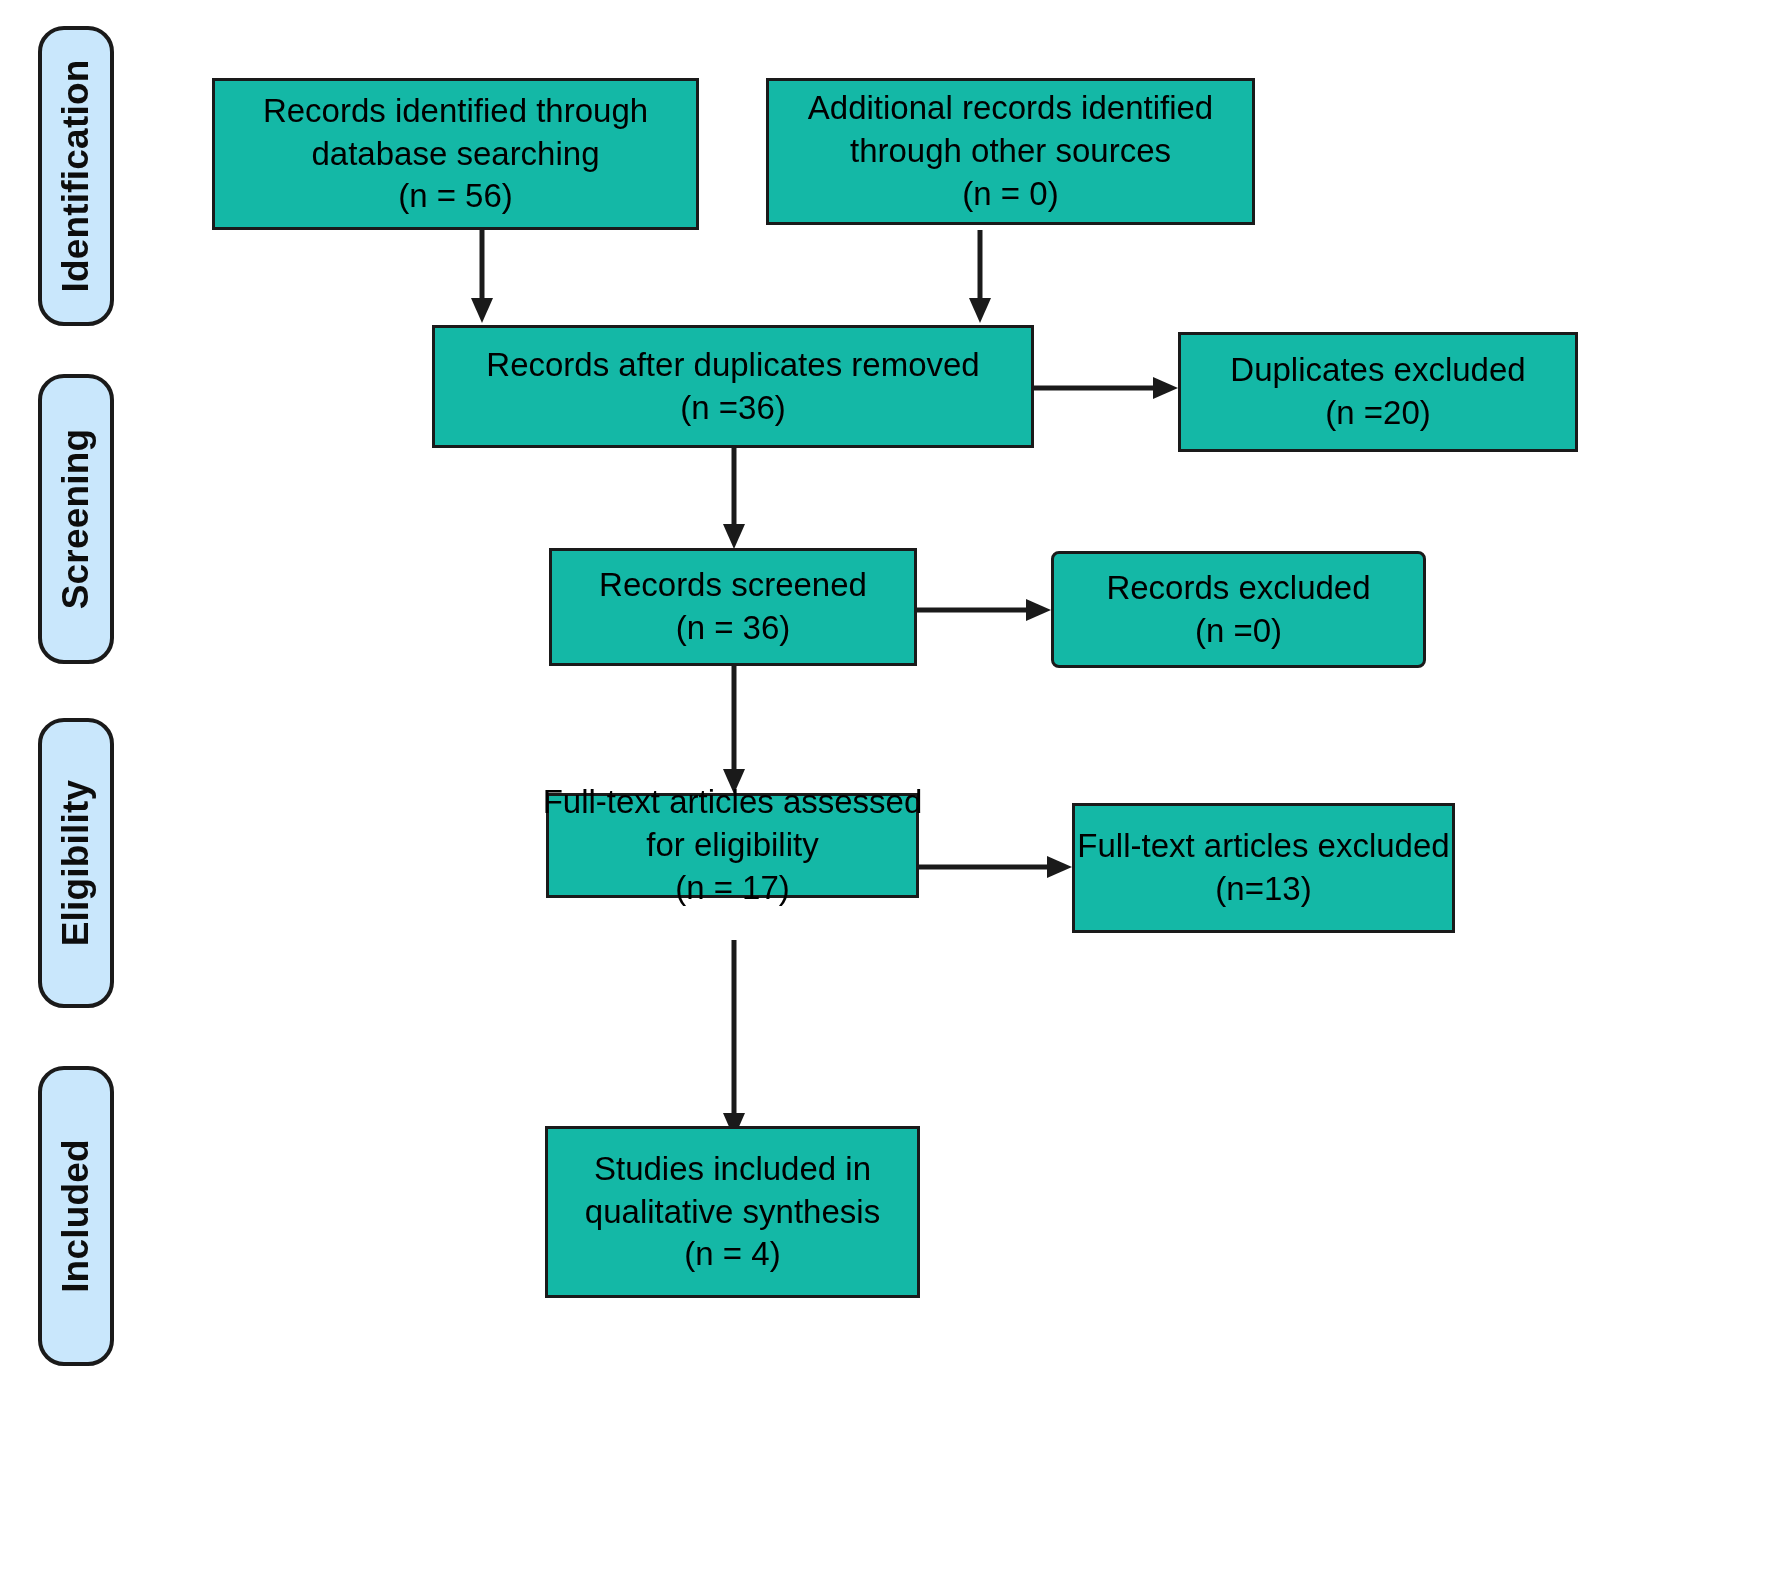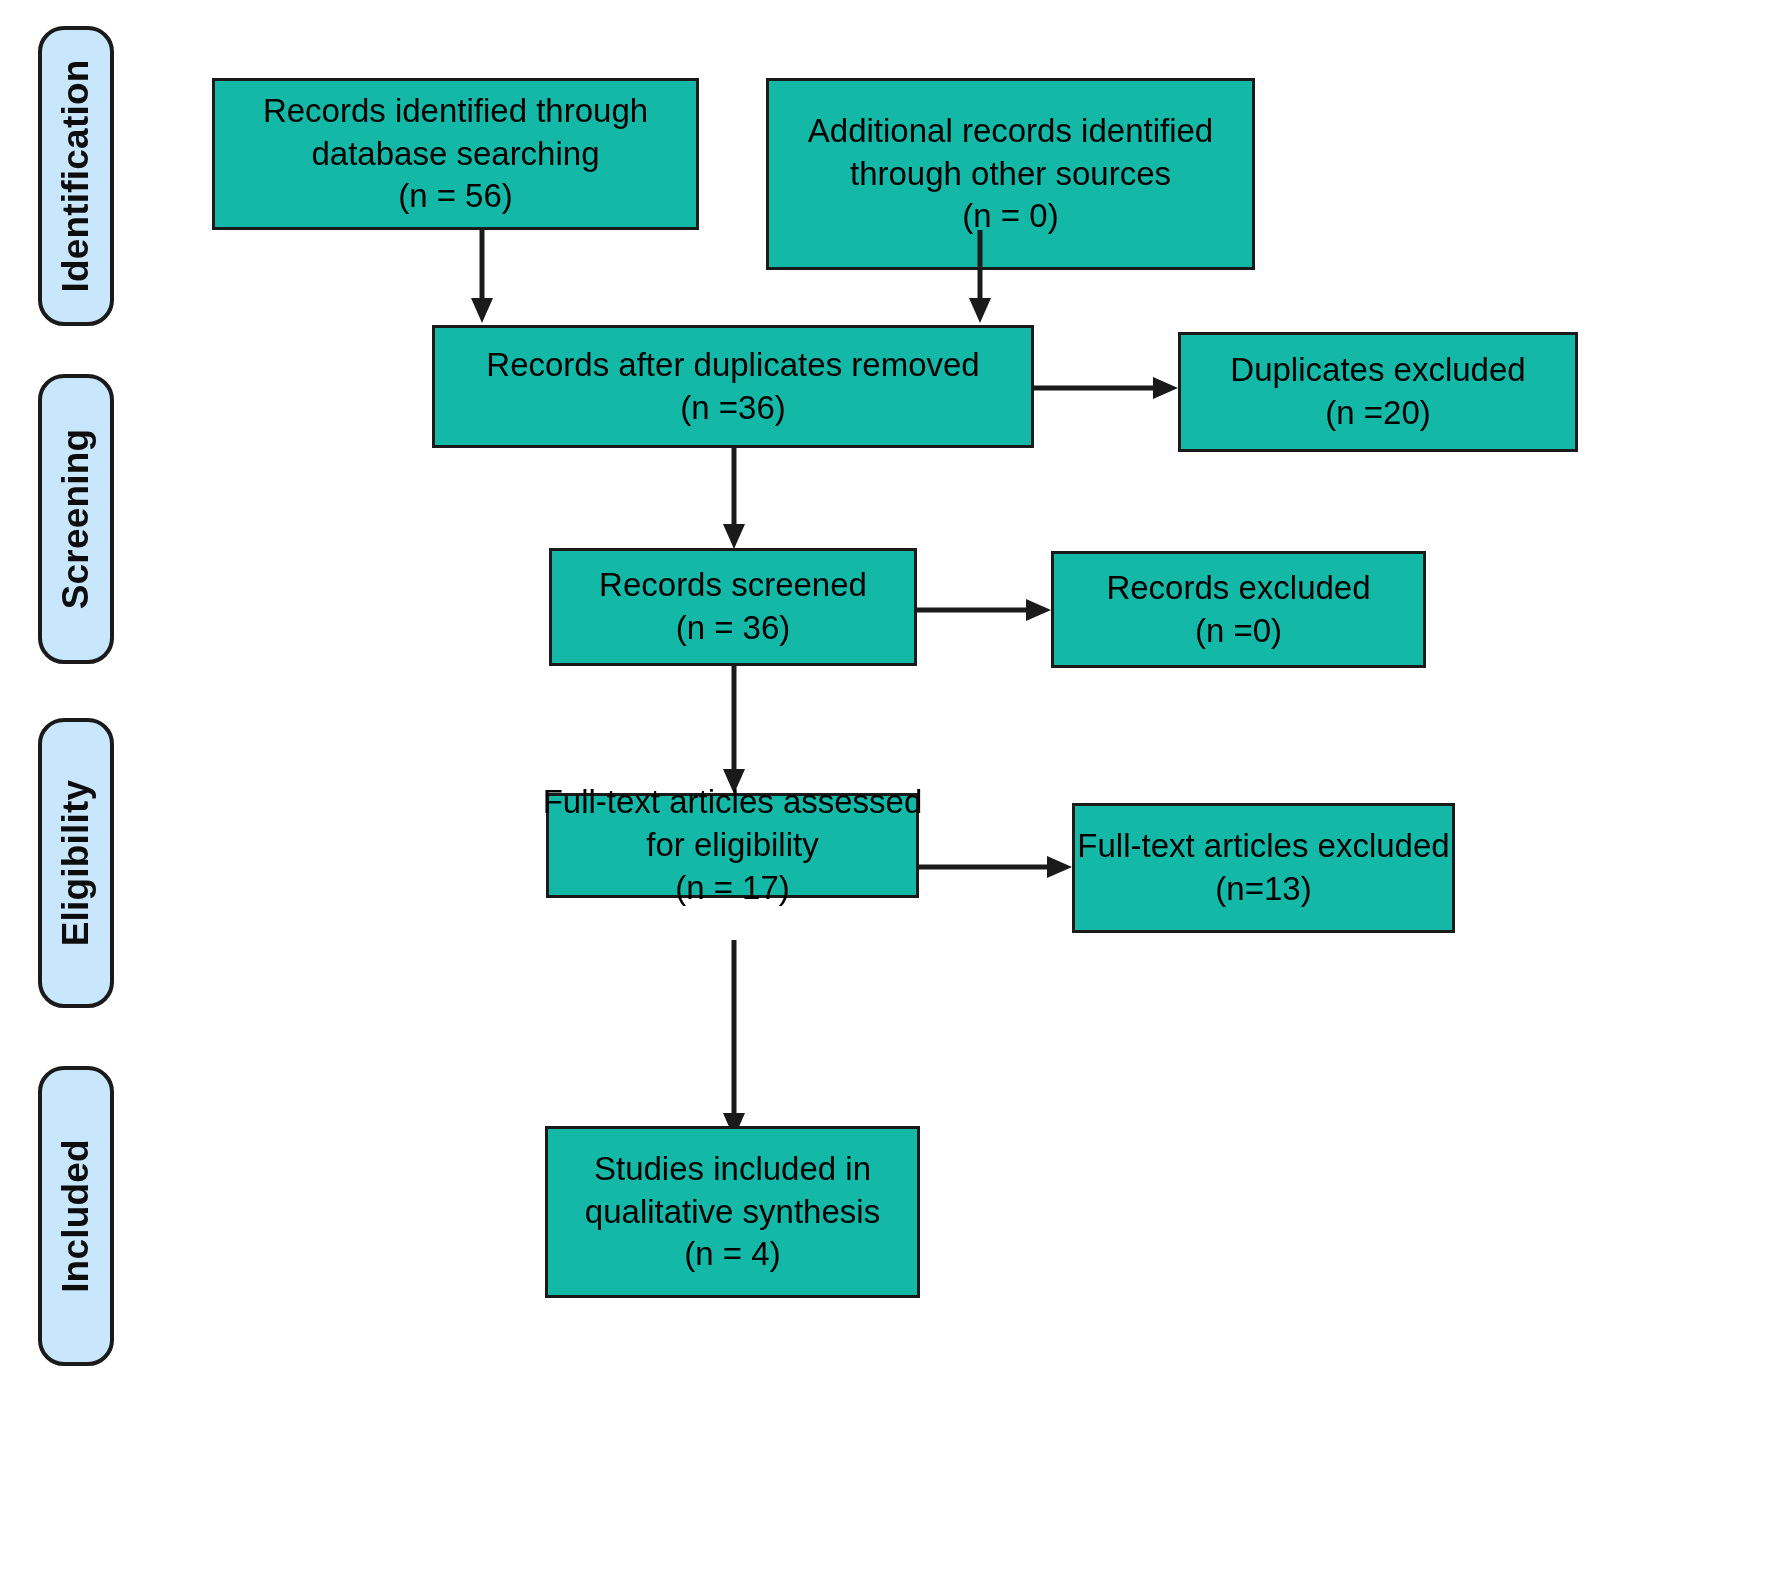--- a/index.html
+++ b/index.html
@@ -89,21 +89,21 @@
   <div class="stage-bar" style="left:38px; top:1066px; width:76px; height:300px;">
     <span class="stage-label">Included</span>
   </div>
 
   <div class="flow-box" style="left:212px; top:78px; width:487px; height:152px;">
     <div class="flow-line">Records identified through</div>
     <div class="flow-line">database searching</div>
     <div class="flow-line">(n = 56)</div>
   </div>
 
-  <div class="flow-box" style="left:766px; top:78px; width:489px; height:192px;">
+  <div class="flow-box" style="left:766px; top:78px; width:489px; height:147px;">
     <div class="flow-line">Additional records identified</div>
     <div class="flow-line">through other sources</div>
     <div class="flow-line">(n = 0)</div>
   </div>
 
   <div class="conn" style="left:470px; top:230px; width:24px; height:95px;">
     <svg width="24" height="95" viewBox="0 0 24 95">
       <line x1="12" y1="0" x2="12" y2="74" stroke="#1a1a1a" stroke-width="5"></line>
       <polygon points="12,93 1,68 23,68" fill="#1a1a1a"></polygon>
     </svg>
@@ -138,21 +138,21 @@
       <line x1="12" y1="0" x2="12" y2="82" stroke="#1a1a1a" stroke-width="5"></line>
       <polygon points="12,101 1,76 23,76" fill="#1a1a1a"></polygon>
     </svg>
   </div>
 
   <div class="flow-box" style="left:549px; top:548px; width:368px; height:118px;">
     <div class="flow-line">Records screened</div>
     <div class="flow-line">(n = 36)</div>
   </div>
 
-  <div class="flow-box" style="left:1051px; top:551px; width:375px; height:117px;">
+  <div class="flow-box" style="left:1051px; top:551px; width:375px; height:117px;border-radius:8px;">
     <div class="flow-line">Records excluded</div>
     <div class="flow-line">(n =0)</div>
   </div>
 
   <div class="conn" style="left:917px; top:598px; width:136px; height:24px;">
     <svg width="136" height="24" viewBox="0 0 136 24">
       <line x1="0" y1="12" x2="114" y2="12" stroke="#1a1a1a" stroke-width="5"></line>
       <polygon points="134,12 109,1 109,23" fill="#1a1a1a"></polygon>
     </svg>
   </div>

